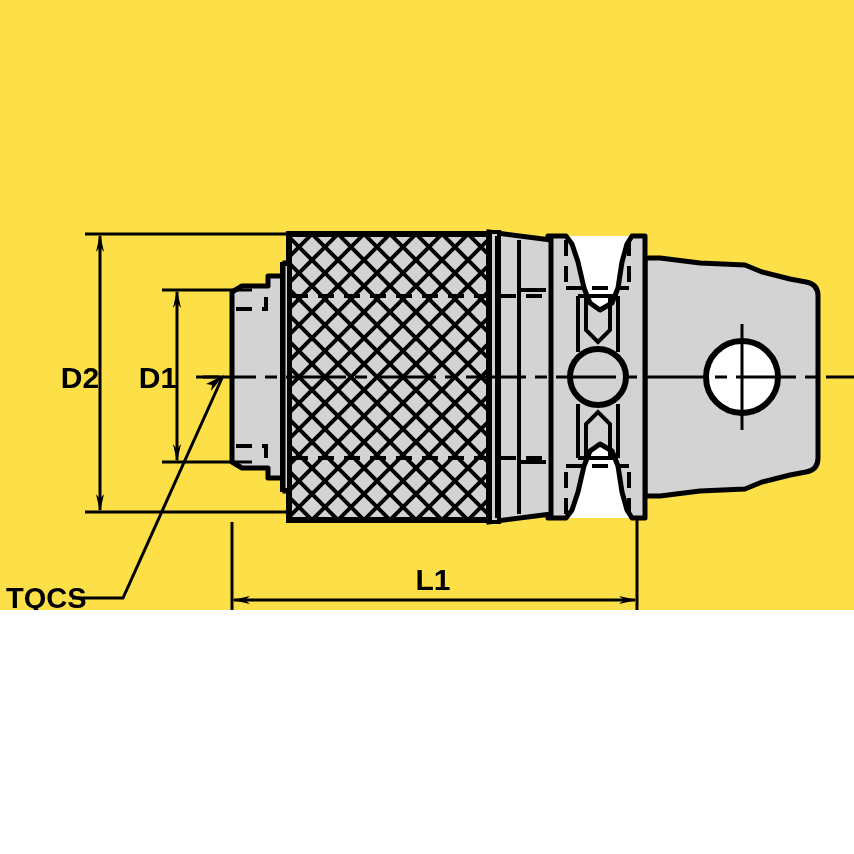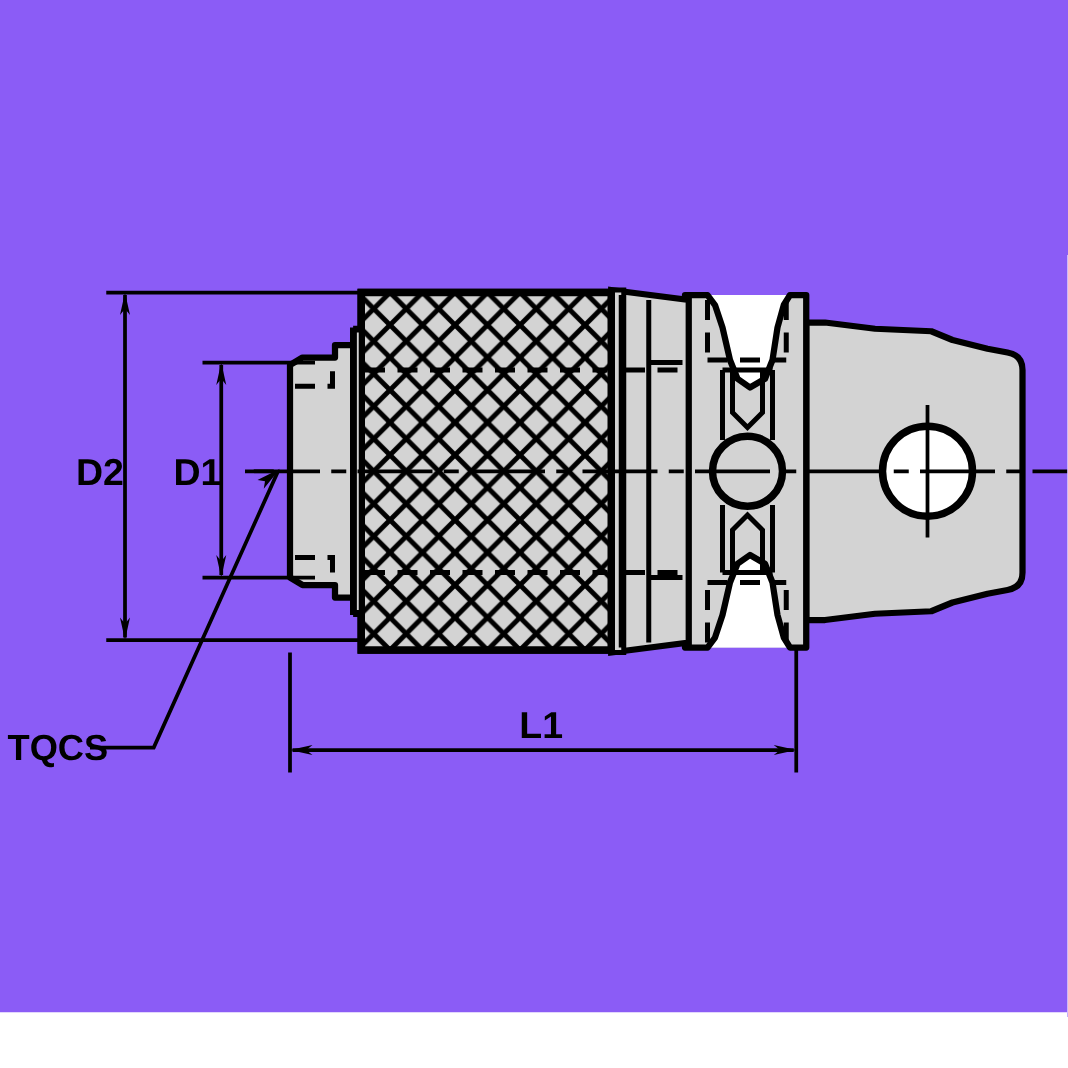--- a/index.html
+++ b/index.html
@@ -7,22 +7,22 @@
     margin: 0;
     padding: 0;
     background: #ffffff;
   }
   body {
     font-family: "Liberation Sans", sans-serif;
   }
   #drawing-root {
     position: relative;
     width: 854px;
-    height: 810px;
-    background: #8b5cf6;
+    height: 610px;
+    background: #fde047;
     overflow: hidden;
   }
   #drawing-svg {
     display: block;
     width: 854px;
     height: 854px;
   }
   .dim-label {
     font-family: "Liberation Sans", sans-serif;
     font-size: 30px;

